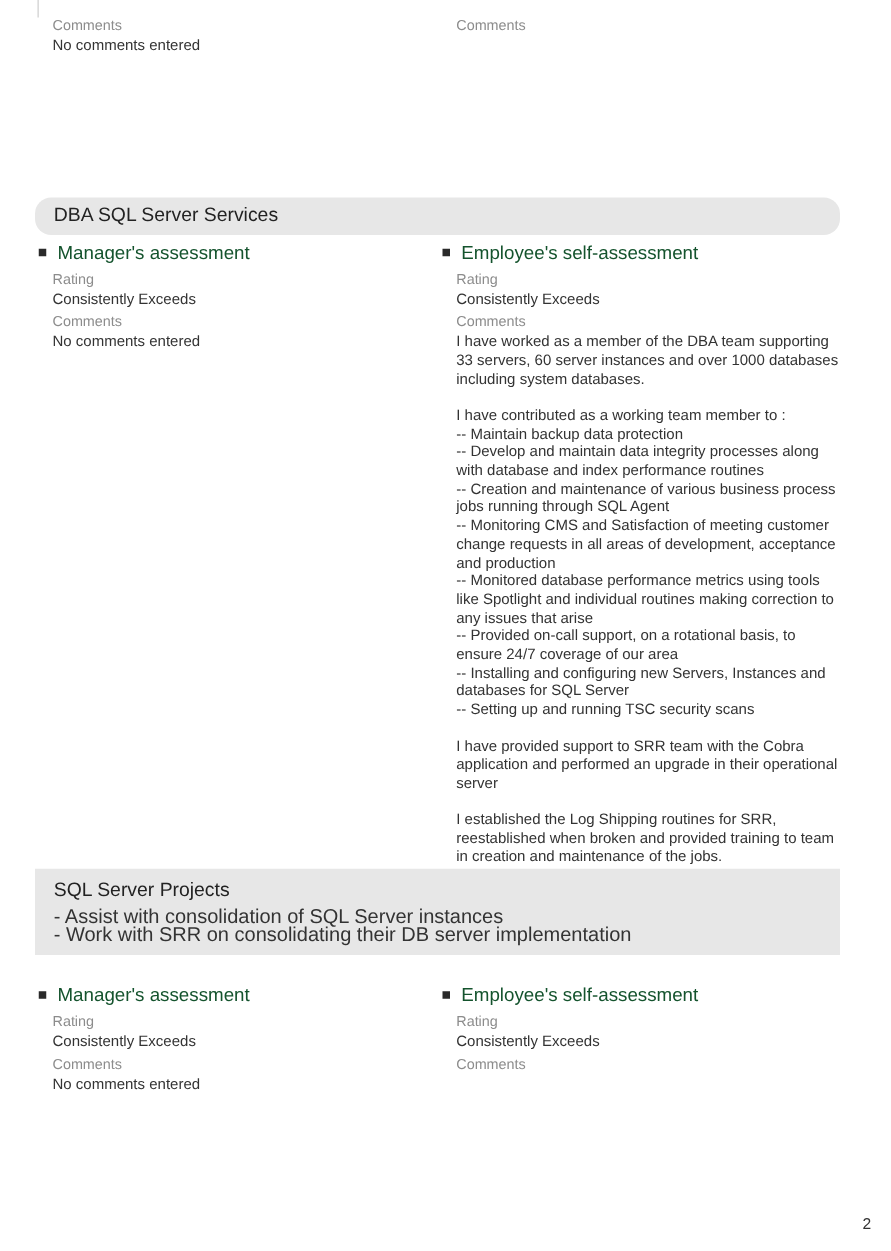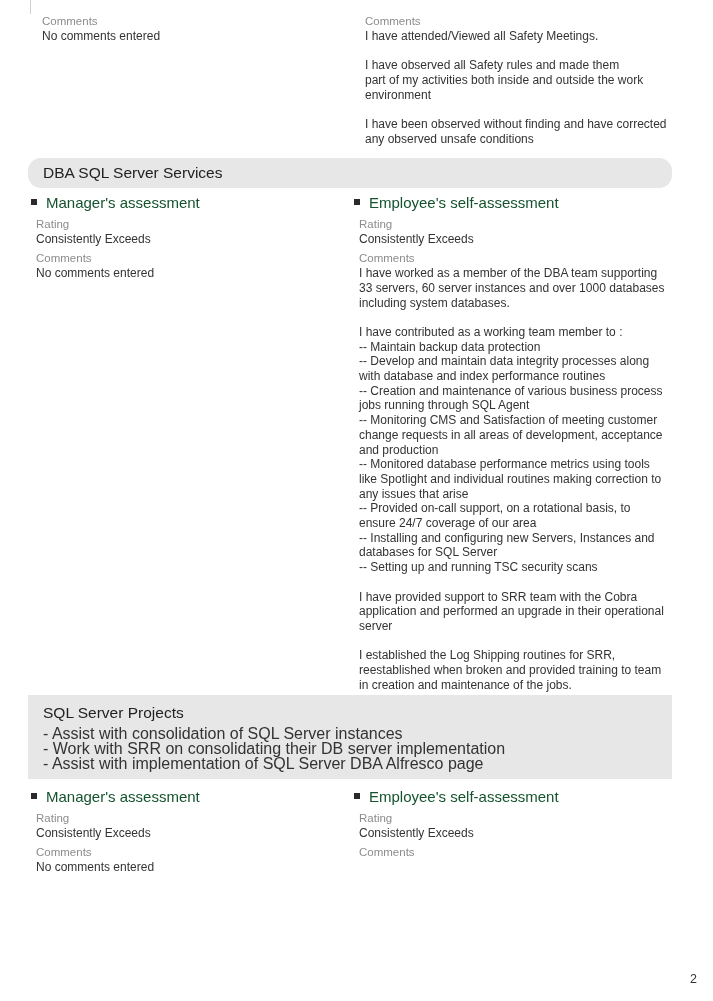--- a/index.html
+++ b/index.html
@@ -78,21 +78,21 @@
   .bullet {
     width: 6px; height: 6px;
     background: #2a2a2a;
     flex: none;
   }
   .heading-text {
     font-size: 15px;
     color: #14532d;
     white-space: nowrap;
   }
-  .fields { margin-left: 5px; }
+  .fields { margin-left: 11px; }
   .rating-label { margin-top: 6px; }
   .comments-label { margin-top: 5px; }
 
   .page-number {
     position: absolute;
     top: 972px;
     right: 16px;
     font-size: 12.5px;
     color: #333333;
   }
@@ -103,28 +103,20 @@
 <div class="page">
 
   <div class="tick"></div>
 
   <div class="comment-block" id="top-manager-comments">
     <div class="label">Comments</div>
     <div class="value pre">No comments entered</div>
   </div>
   <div class="comment-block" id="top-employee-comments">
     <div class="label">Comments</div>
-    <div class="value pre">I have attended/Viewed all Safety Meetings.
-
-I have observed all Safety rules and made them
-part of my activities both inside and outside the work
-environment
-
-I have been observed without finding and have corrected
-any observed unsafe conditions</div>
   </div>
 
   <div class="section-bar" id="dba-bar">
     <span class="bar-title">DBA SQL Server Services</span>
   </div>
 
   <section class="assess" id="dba-manager">
     <div class="heading-row">
       <span class="bullet"></span>
       <span class="heading-text">Manager's assessment</span>
@@ -175,21 +167,20 @@
 I established the Log Shipping routines for SRR,
 reestablished when broken and provided training to team
 in creation and maintenance of the jobs.</div>
     </div>
   </section>
 
   <div class="section-bar" id="projects-bar">
     <span class="bar-title">SQL Server Projects</span>
     <div class="bar-item">- Assist with consolidation of SQL Server instances</div>
     <div class="bar-item">- Work with SRR on consolidating their DB server implementation</div>
-    <div class="bar-item">- Assist with implementation of SQL Server DBA Alfresco page</div>
   </div>
 
   <section class="assess" id="proj-manager">
     <div class="heading-row">
       <span class="bullet"></span>
       <span class="heading-text">Manager's assessment</span>
     </div>
     <div class="fields">
       <div class="label rating-label">Rating</div>
       <div class="value">Consistently Exceeds</div>

